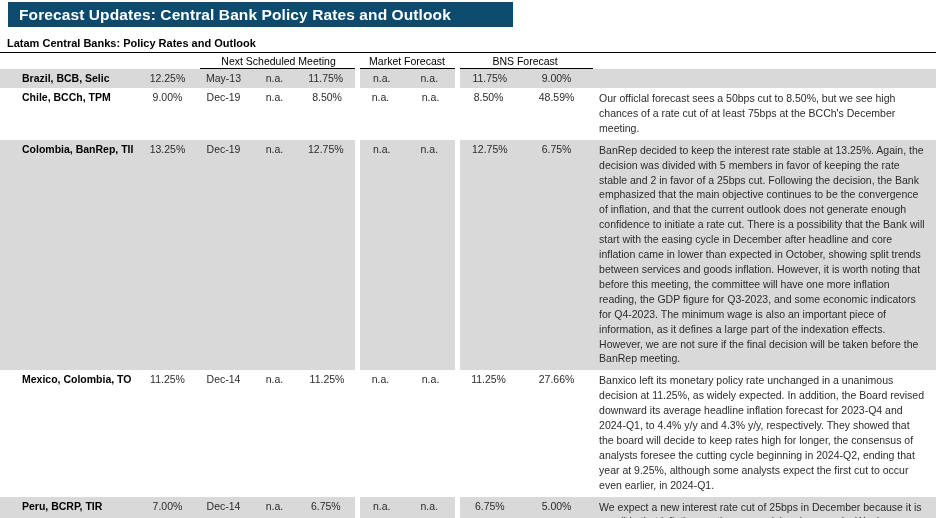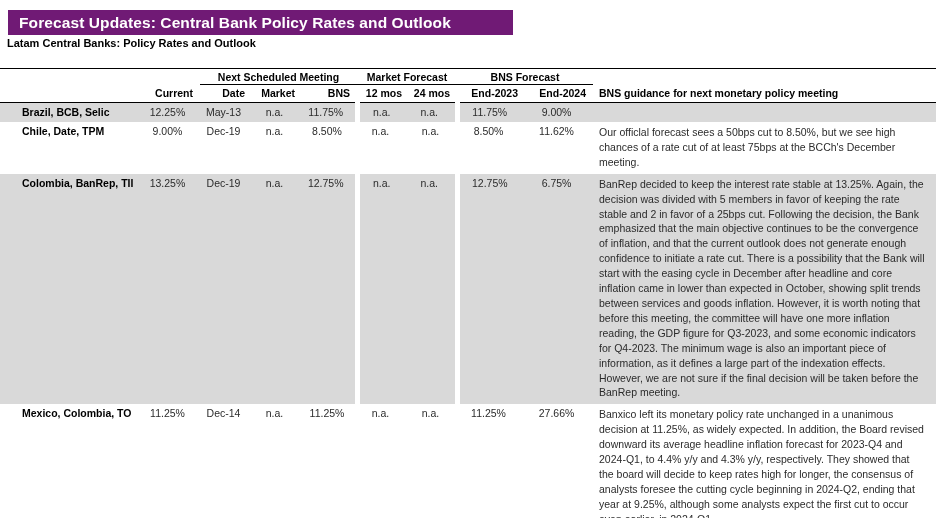--- a/index.html
+++ b/index.html
@@ -38,21 +38,21 @@
 
   
   #sheet {
     position: absolute;
     left: 0;
     top: 33px;
     width: 936px;
   }
 
   #subtitle-bar {
-    padding: 4px 0 19px 7px;
+    padding: 4px 0 3px 7px;
     font-size: 11px;
     font-weight: bold;
     color: #000;
     border-bottom: 1.5px solid #000;
   }
 
   table.grid {
     border-collapse: collapse;
     width: 936px;
     table-layout: fixed;
@@ -60,21 +60,21 @@
   }
 
   table.grid td, table.grid th {
     padding: 0;
     vertical-align: top;
   }
 
   
   tr.group-row th {
     font-size: 10.5px;
-    font-weight: bold;
+    font-weight: normal;
     text-align: center;
     padding: 2px 0 1px 0;
     color: #000;
   }
   tr.group-row th.grp {
     border-bottom: 1.3px solid #000;
   }
   tr.group-row th.blank { border-bottom: none; }
 
   
@@ -113,21 +113,21 @@
     color: #2b2b2b;
   }
   tr.shaded td { background: #d9d9d9; }
 
   
   tr.shaded td.gapleft { border-left: 5px solid #ffffff; }
 </style>
 </head>
 <body>
 
-<div id="title-banner" style="background: #701a75; margin-top: 8px;">
+<div id="title-banner" style="background: #0c4a6e;">
   <span class="title-text">Forecast Updates: Central Bank Policy Rates and Outlook</span>
 </div>
 
 <div id="sheet">
 
   <div id="subtitle-bar">Latam Central Banks: Policy Rates and Outlook</div>
 
   <table class="grid">
     <colgroup>
       <col style="width:140px">
@@ -143,59 +143,47 @@
     </colgroup>
 
     <thead>
       <tr class="group-row">
         <th class="blank" colspan="2"></th>
         <th class="grp" colspan="3">Next Scheduled Meeting</th>
         <th class="grp" colspan="2">Market Forecast</th>
         <th class="grp" colspan="2">BNS Forecast</th>
         <th class="blank"></th>
       </tr>
-      <tr class="col-row">
-        <th class="lbl"></th>
-        <th>Current</th>
-        <th>Date</th>
-        <th>Market</th>
-        <th>BNS</th>
-        <th>12 mos</th>
-        <th>24 mos</th>
-        <th>End-2023</th>
-        <th>End-2024</th>
-        <th class="left">BNS guidance for next monetary policy meeting</th>
-      </tr>
     </thead>
 
     <tbody>
 
       <tr class="data-row shaded">
         <td class="name">Brazil, BCB, Selic</td>
         <td>12.25%</td>
         <td>May-13</td>
         <td>n.a.</td>
         <td>11.75%</td>
         <td class="gapleft">n.a.</td>
         <td>n.a.</td>
         <td class="gapleft">11.75%</td>
         <td>9.00%</td>
         <td class="guide"></td>
       </tr>
 
       <tr class="data-row">
-        <td class="name">Chile, Date, TPM</td>
+        <td class="name">Chile, BCCh, TPM</td>
         <td>9.00%</td>
         <td>Dec-19</td>
         <td>n.a.</td>
         <td>8.50%</td>
         <td>n.a.</td>
         <td>n.a.</td>
         <td>8.50%</td>
-        <td>11.62%</td>
+        <td>48.59%</td>
         <td class="guide">Our officlal forecast sees a 50bps cut to 8.50%, but we see high chances of a rate cut of at least 75bps at the BCCh's December meeting.</td>
       </tr>
 
       <tr class="data-row shaded">
         <td class="name">Colombia, BanRep, TII</td>
         <td>13.25%</td>
         <td>Dec-19</td>
         <td>n.a.</td>
         <td>12.75%</td>
         <td class="gapleft">n.a.</td>

